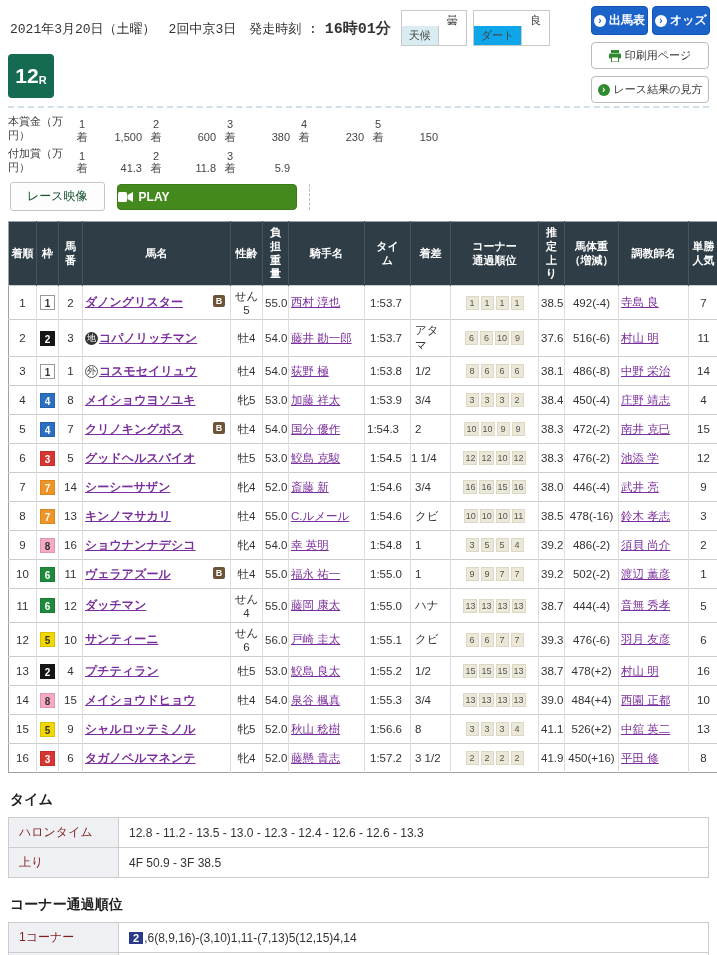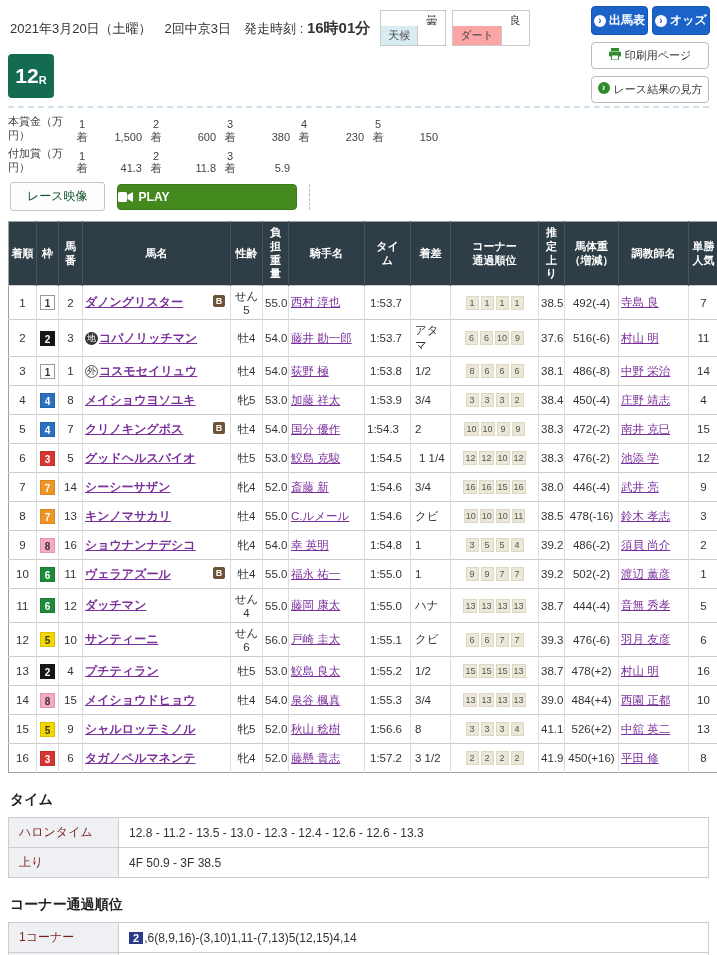--- a/index.html
+++ b/index.html
@@ -6,42 +6,42 @@
   html,body { background:#fff; }
   body {
     width:717px; font-family:"Liberation Sans","DejaVu Sans",sans-serif;
     font-size:12px; color:#333; position:relative;
   }
   a { cursor:pointer; }
   .page { padding:6px 8px 14px 8px; position:relative; }
 
   
   .topbar { display:flex; align-items:center; gap:10px; padding:4px 0 6px 2px; }
-  .dateline { font-size:13px; color:#333; white-space:nowrap; }
+  .dateline { font-size:13px; color:#333; white-space:nowrap;font-family:Liberation Mono, monospace; }
   .dateline b.time { font-size:15px; }
   .badges { display:flex; font-size:11px; }
   .badge { display:flex; border:1px solid #c9c9c9; margin-right:6px; }
   .badge .lab { padding:2px 7px; background:#d9ecf2; border-right:1px solid #c9c9c9; color:#444;margin-top:15px; }
-  .badge .lab.dirt { background:#fca5a5; }
+  .badge .lab.dirt { background:#0ea5e9; }
   .badge .val { padding:2px 8px; background:#fff; }
 
   
   .rightcol { position:absolute; top:6px; right:8px; width:118px; display:flex; flex-direction:column; gap:7px; z-index:5; }
   .btn-row { display:flex; gap:4px; }
   .btn-blue {
     flex:1; background:#1b62c9; color:#fff; font-weight:bold; font-size:12px;
     border:1px solid #1455b5; border-radius:4px; padding:5px 2px; text-align:center;
     white-space:nowrap; display:flex; align-items:center; justify-content:center; gap:3px;
   }
   .circ { display:inline-block; width:12px; height:12px; line-height:11px; border-radius:50%;
     background:#fff; color:#1b62c9; font-weight:bold; font-size:10px; text-align:center; }
   .circ.green { background:#2e8b2e; color:#fff; }
   .btn-white {
     background:#fff; border:1px solid #bbb; border-radius:4px; font-size:11px; color:#333;
-    padding:5px 2px; text-align:center; display:flex; justify-content:center; gap:4px;
+    padding:5px 2px; text-align:center; display:flex; align-items:center; justify-content:center; gap:4px;
     white-space:nowrap;
   }
   .picon { color:#2e8b2e; display:inline-flex; }
 
   
   .racehead { display:flex; align-items:flex-start; gap:10px; margin:2px 0 0 0; }
   .rnum {
     width:46px; height:44px; background:#156b52; color:#fff; border-radius:4px;
     display:flex; align-items:center; justify-content:center; font-weight:bold;
   }
@@ -390,21 +390,21 @@
   </tr>
         <tr>
     <td class="c">6</td>
     <td class="c"><span class="wk w3">3</span></td>
     <td class="c">5</td>
     <td class="nm"><a class="lnk hn">グッドヘルスバイオ</a></td>
     <td class="c">牡5</td>
     <td class="c">53.0</td>
     <td><a class="lnk">鮫島 克駿</a></td>
     <td style="padding-left:5px">1:54.5</td>
-    <td style="padding-left:8px">1 1/4</td>
+    <td style="padding-left:0">1 1/4</td>
     <td>
             <span class="chips">
               <span class="chip">12</span>
               <span class="chip">12</span>
               <span class="chip">10</span>
               <span class="chip">12</span>
             </span>
           </td>
     <td class="c">38.3</td>
     <td class="c">476(-2)</td>

